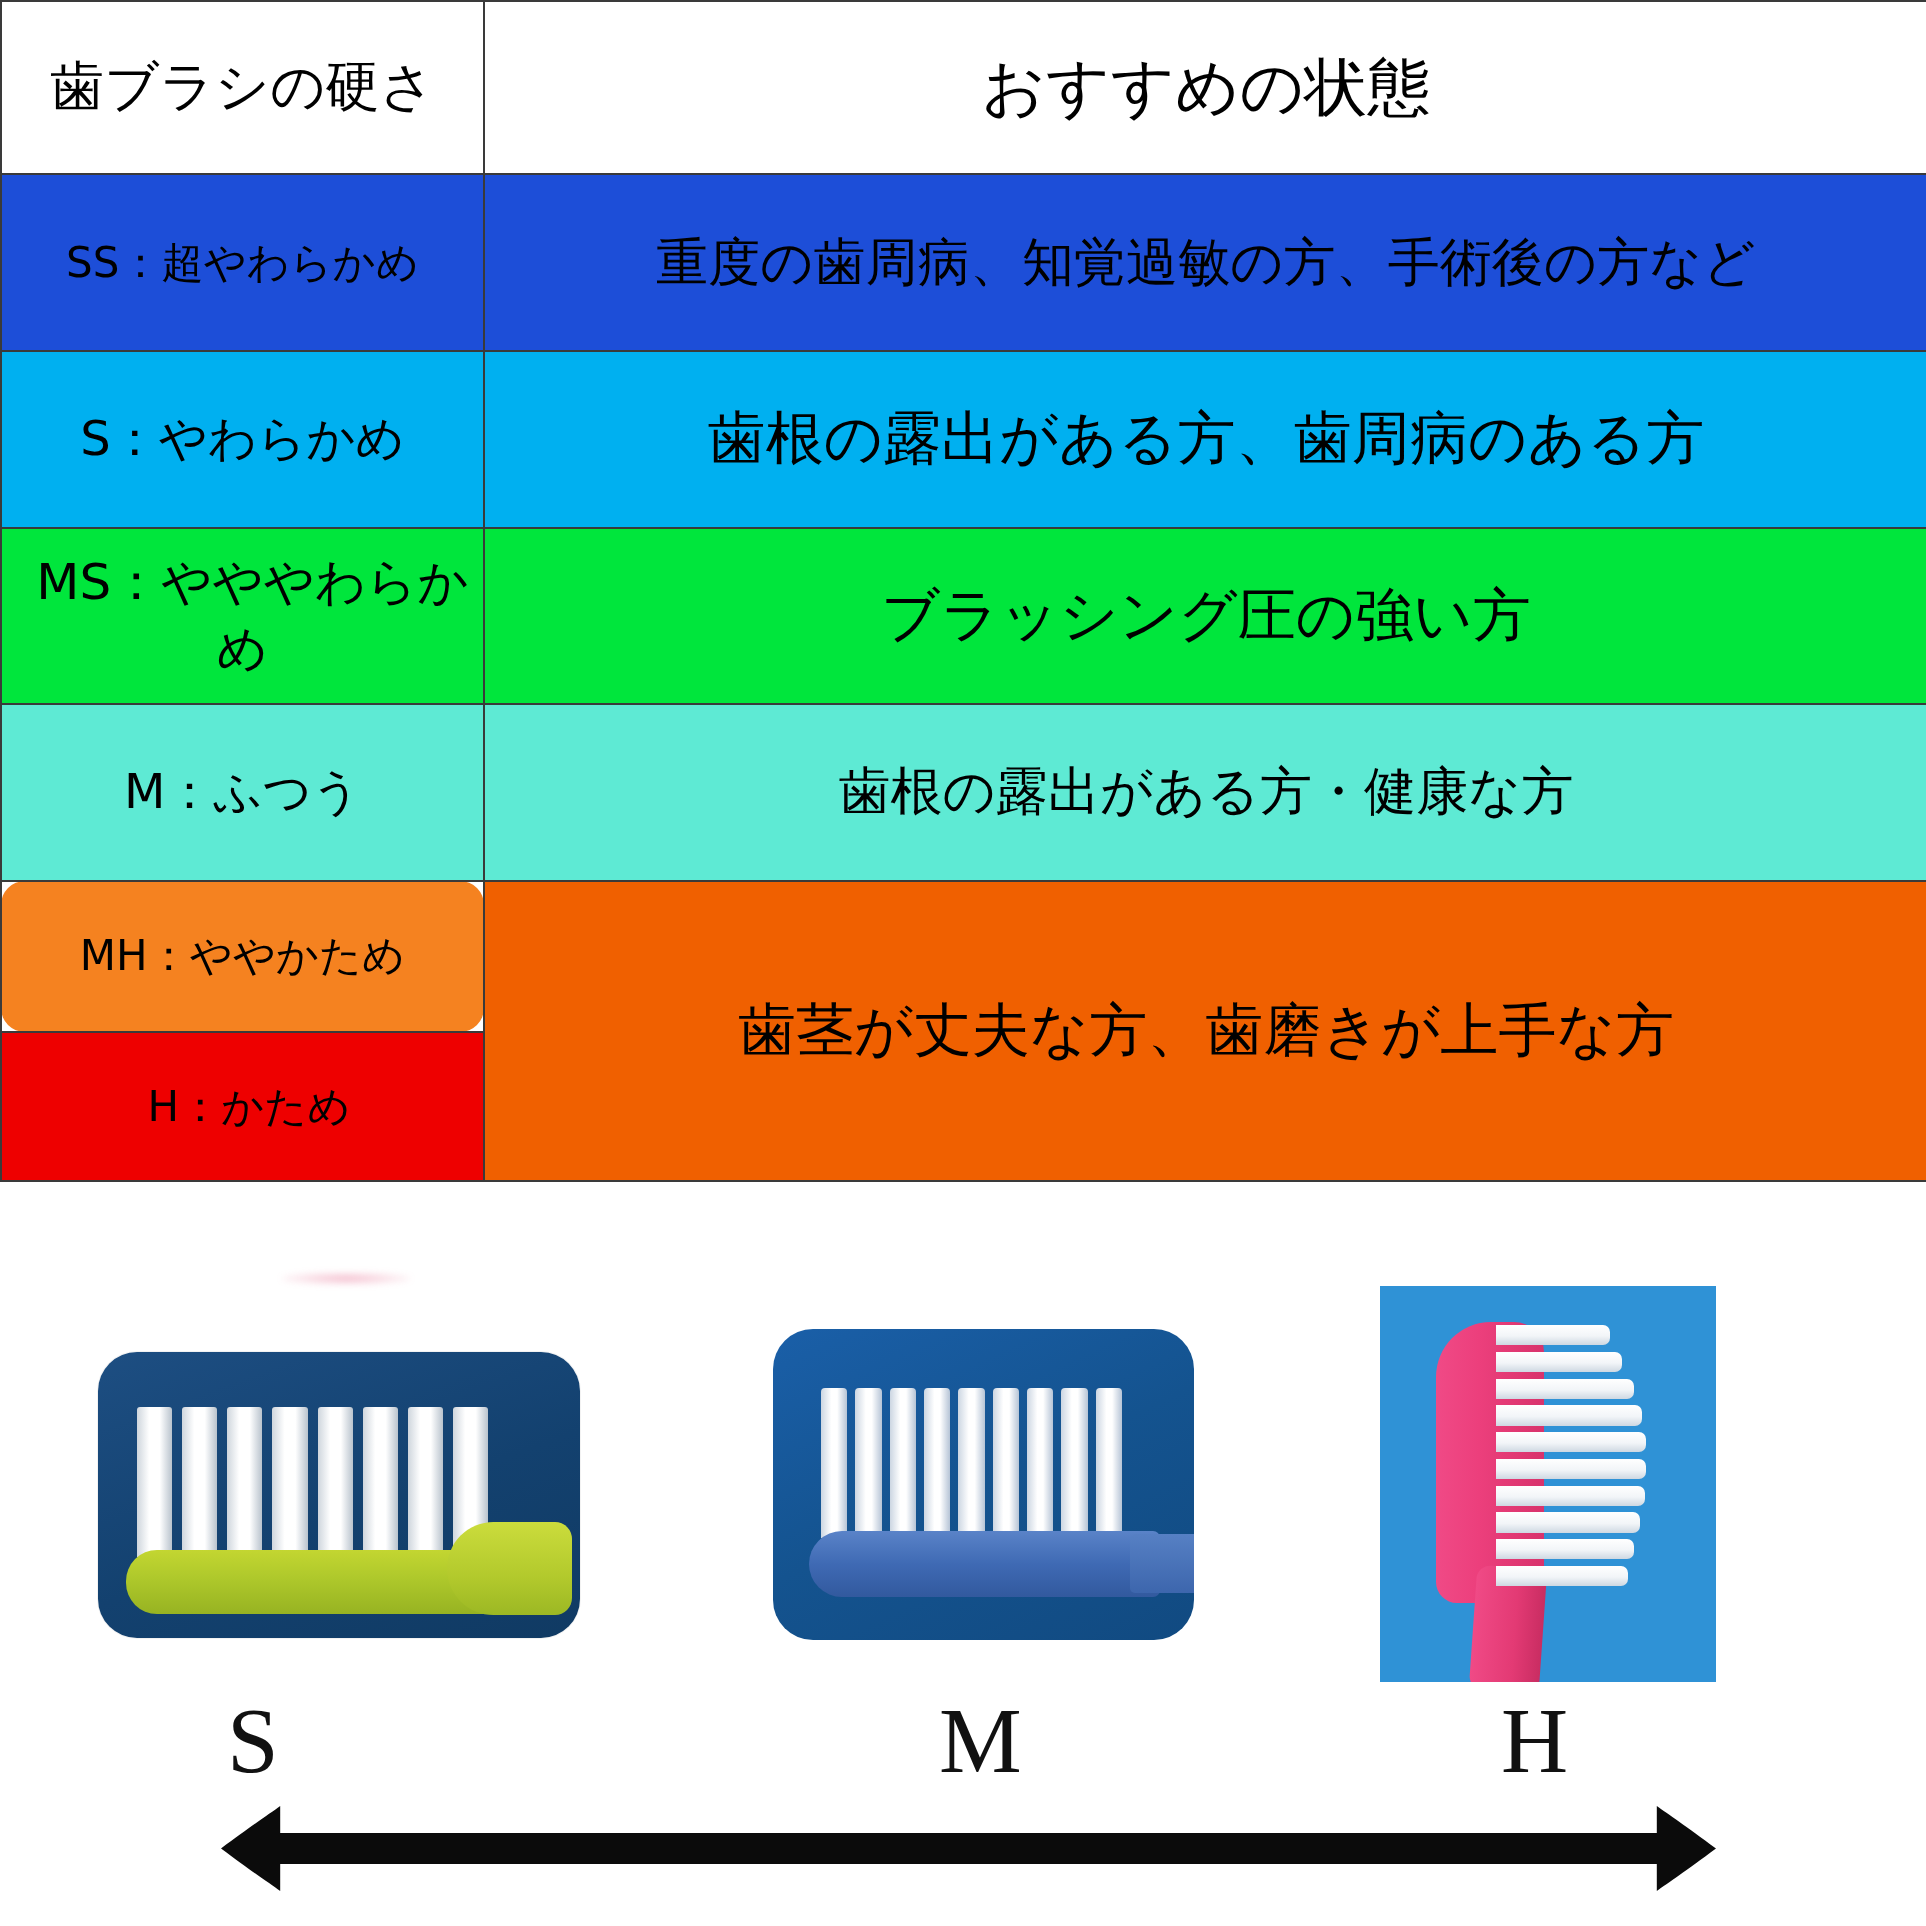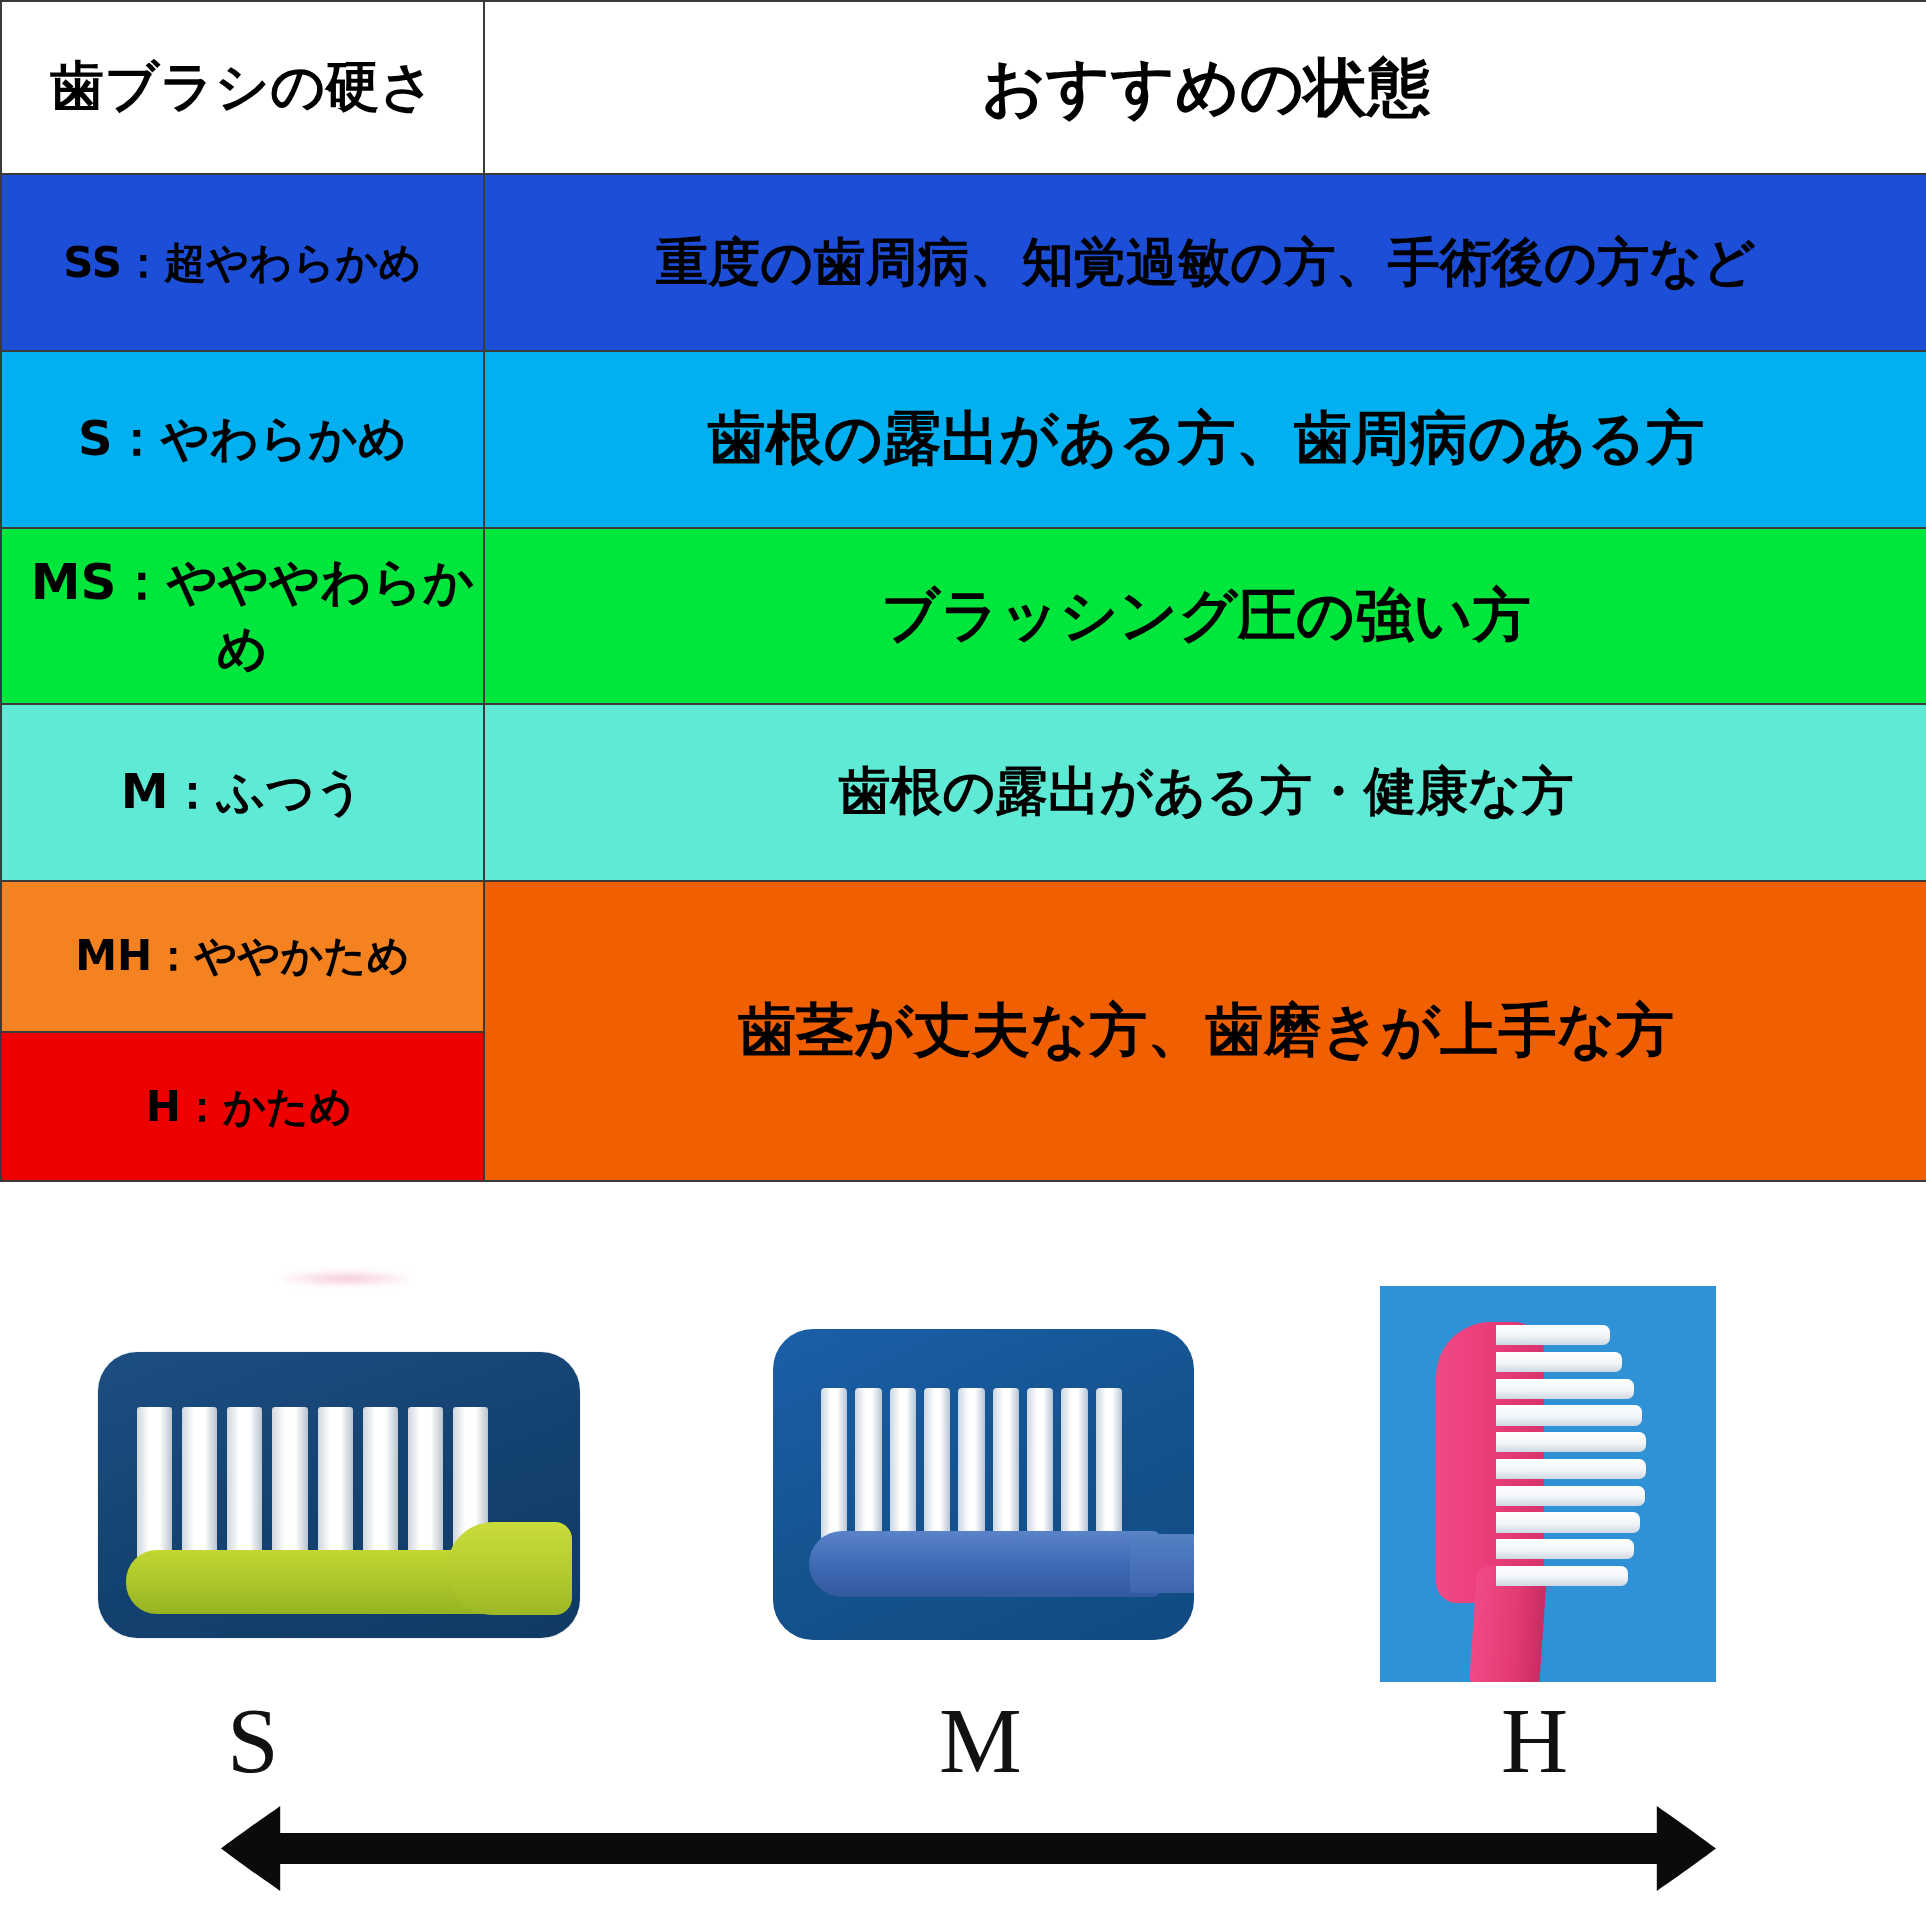--- a/index.html
+++ b/index.html
@@ -23,21 +23,21 @@
     width: 1926px;
     height: 1182px;
     border-collapse: collapse;
     table-layout: fixed;
   }
   .chart-table td, .chart-table th {
     border: 2.5px solid #3a3a3a;
     padding: 0;
     text-align: center;
     vertical-align: middle;
-    font-weight: bold;
+    font-weight: normal;
     color: #000000;
     letter-spacing: 0.01em;
   }
   .col-left  { width: 483px; }
   .col-right { width: 1444px; }
 
   .th-cell {
     background: #ffffff;
     height: 166px;
   }
@@ -52,21 +52,21 @@
   .lvl-text-sm { font-size: 50px; margin-left: 20px; }
 
   .desc-cell { }
   .desc-text-lg { font-size: 58px; }
   .desc-text-md { font-size: 52px; }
 
   .row-ss .lvl-cell, .row-ss .desc-cell { background: #1d4ed8; }
   .row-s  .lvl-cell, .row-s  .desc-cell { background: #00b0f0; }
   .row-ms .lvl-cell, .row-ms .desc-cell { background: #00e63c; }
   .row-m  .lvl-cell, .row-m  .desc-cell { background: #5eead4; }
-  .row-mh .lvl-cell { background: #f58220; }
+  .row-mh .lvl-cell { background: #f58220; border-radius: 24px; }
   .row-h  .lvl-cell { background: #ee0000; padding-left: 13px; }
   .cell-merged-orange { background: #f06000; }
 
   .row-mh .lvl-cell { height: 145px; }
   .row-h  .lvl-cell { height: 142px; }
 
   
   .brush-area {
     position: absolute;
     left: 0;

